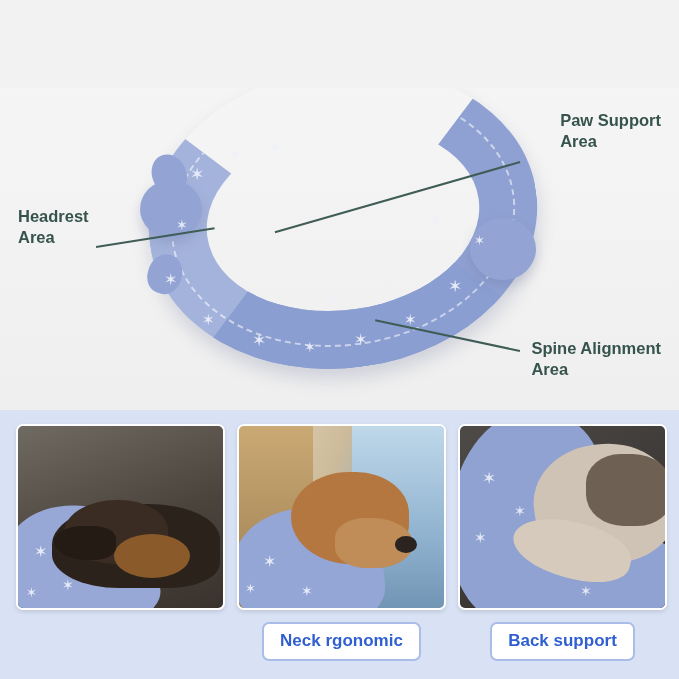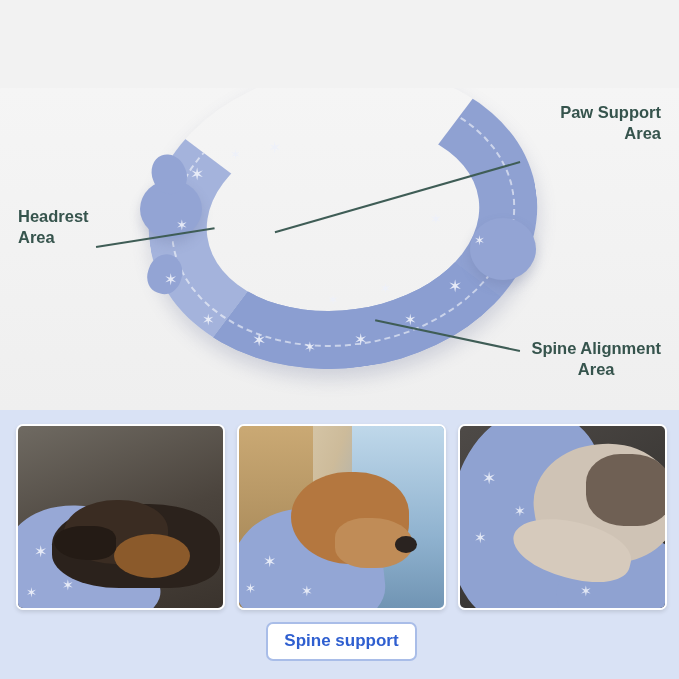--- a/index.html
+++ b/index.html
@@ -114,24 +114,24 @@
 
   
   .callout {
     position: absolute;
     color: #36544d;
     font-size: 16.5px;
     font-weight: bold;
     line-height: 1.25;
     white-space: pre-line;
   }
-  .callout.paw   { right: 18px; top: 14px; text-align: right; }
+  .callout.paw   { right: 18px; top: 22px; }
   .callout.head  { left: 18px; top: 120x; }
   .callout.head  { left: 18px; top: 118px; text-align: left; }
-  .callout.spine { right: 18px; top: 250px; text-align: center; }
+  .callout.spine { right: 18px; top: 250px; text-align: left; }
 
   .leader { position: absolute; background: #3f5d56; height: 1.5px; }
 
   
   .gallery {
     position: absolute;
     left: 0; top: 410px;
     width: 679px; height: 269px;
     background: #d9e2f5;
     padding: 14px 16px 10px 16px;
@@ -308,32 +308,33 @@
         <div class="p2-window"></div>
         <div class="p2-seat"></div>
         <div class="p2-pillow"></div>
         <div class="p2-dog-head"></div>
         <div class="p2-snout"></div>
         <div class="p2-nose"></div>
         <span class="star" style="left:24px; top:128px; font-size:16px;">✶</span>
         <span class="star" style="left:62px; top:158px; font-size:14px;">✶</span>
         <span class="star" style="left:6px;  top:156px; font-size:13px;">✶</span>
       </div>
-      <div class="caption">Spine support</div>
+      <div class="caption">Neck rgonomic</div>
     </div>
 
     <div class="card">
       <div class="photo">
         <div class="sky p3-bg"></div>
         <div class="p3-pillow"></div>
         <div class="p3-pillow2"></div>
         <div class="p3-dog"></div>
         <div class="p3-shirt"></div>
         <div class="p3-dog-neck"></div>
         <span class="star p3-star" style="left:22px; top:44px;  font-size:17px;">✶</span>
         <span class="star p3-star" style="left:54px; top:78px;  font-size:14px;">✶</span>
         <span class="star p3-star" style="left:14px; top:104px; font-size:15px;">✶</span>
         <span class="star p3-star" style="left:120px;top:158px; font-size:14px;">✶</span>
       </div>
+      <div class="caption">Back support</div>
     </div>
 
   </div>
 </div>
 
 </body></html>

